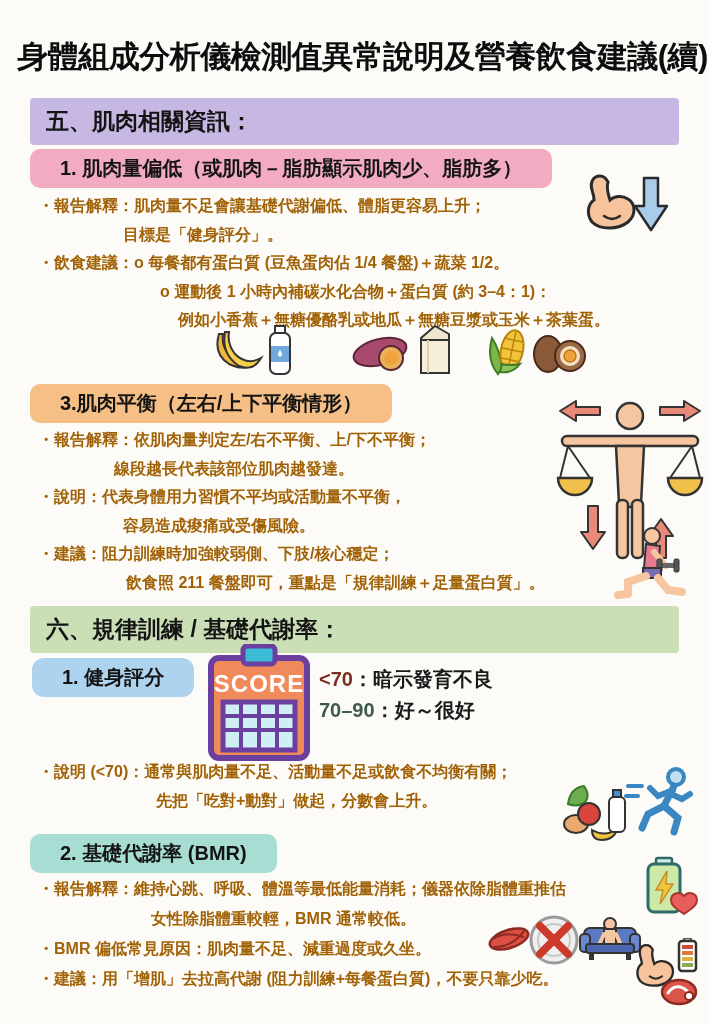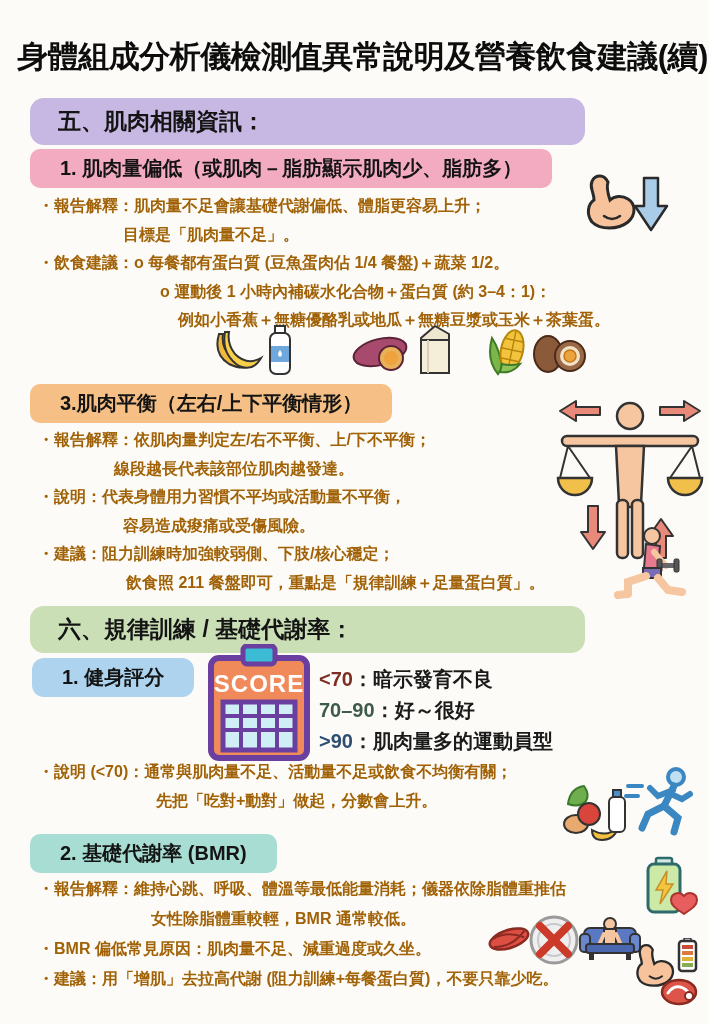--- a/index.html
+++ b/index.html
@@ -8,22 +8,22 @@
     overflow:hidden;
     font-family:"Liberation Sans","DejaVu Sans",sans-serif;
     font-weight:700; color:#1a1a1a;
   }
   .title{
     position:absolute; top:36px; left:8px; width:100%;
     text-align:center; font-size:31px; font-weight:800; color:#0d0d0d;
     letter-spacing:-0.5px;
   }
   .hdr{
-    position:absolute; left:30px; width:555px; box-sizing:border-box;
-    border-radius:14px; font-size:23px; padding:8px 28px; color:#141414;
+    position:absolute; left:30px; width:649px; box-sizing:border-box;
+    border-radius:4px; font-size:23px; padding:8px 16px; color:#141414;
   }
   .hdr5{ top:98px;  background:#c7b7e3; }
   .hdr6{ top:606px; background:#cadfb6; }
   .pill{
     position:absolute; display:inline-block; border-radius:10px;
     font-size:20px; padding:6px 30px; color:#141414; white-space:nowrap;
   }
   .pill-pink  { left:30px; top:149px; background:#f3abc2; }
   .pill-orange{ left:30px; top:384px; background:#f6bf85; }
   .pill-blue  { left:32px; top:658px; background:#aed3ef; border-radius:12px; }
@@ -60,21 +60,21 @@
 <div class="page">
 
   <div class="title">身體組成分析儀檢測值異常說明及營養飲食建議(續)</div>
 
   <div class="hdr hdr5">五、肌肉相關資訊：</div>
 
   <div class="pill pill-pink">1. 肌肉量偏低（或肌肉－脂肪顯示肌肉少、脂肪多）</div>
 
   <div class="tblock b51">
     <div class="ln">・報告解釋：肌肉量不足會讓基礎代謝偏低、體脂更容易上升；</div>
-    <div class="ln in-a">目標是「肌肉量不足」。</div>
+    <div class="ln in-a">目標是「健身評分」。</div>
     <div class="ln">・飲食建議：o 每餐都有蛋白質 (豆魚蛋肉佔 1/4 餐盤)＋蔬菜 1/2。</div>
     <div class="ln in-b">o 運動後 1 小時內補碳水化合物＋蛋白質 (約 3–4：1)：</div>
     <div class="ln in-c">例如小香蕉＋無糖優酪乳或地瓜＋無糖豆漿或玉米＋茶葉蛋。</div>
   </div>
 
   <span class="icon" style="left:584px;top:172px;">
     <svg width="52" height="58" viewBox="0 0 52 58">
       <path d="M16 4 C8 4 6 12 8 18 C9 22 10 24 10 28 C4 32 2 42 8 50 C16 58 34 58 44 50 C52 43 52 32 44 27 C38 23 30 24 26 28 C24 22 22 16 24 10 C22 6 20 4 16 4 Z" fill="#f6c39c" stroke="#2a2a2a" stroke-width="3"></path>
       <path d="M20 44 q8 6 16 0" stroke="#2a2a2a" stroke-width="2.5" fill="none" stroke-linecap="round"></path>
     </svg>
@@ -194,21 +194,20 @@
       <line x1="56" y1="58" x2="56" y2="106" stroke="#6b3fa0" stroke-width="4"></line>
       <line x1="74" y1="58" x2="74" y2="106" stroke="#6b3fa0" stroke-width="4"></line>
       <line x1="20" y1="72" x2="92" y2="72" stroke="#6b3fa0" stroke-width="4"></line>
       <line x1="20" y1="86" x2="92" y2="86" stroke="#6b3fa0" stroke-width="4"></line>
     </svg>
   </span>
 
   <div class="ranges">
     <div><span style="color: rgb(125, 46, 35);">&lt;70</span><span>：暗示發育不良</span></div>
     <div><span style="color: rgb(62, 90, 73);">70–90</span><span>：好～很好</span></div>
-    <div><span style="color: rgb(45, 78, 113);">&gt;90</span><span>：肌肉量多的運動員型</span></div>
   </div>
 
   <div class="tblock b61">
     <div class="ln">・說明 (&lt;70)：通常與肌肉量不足、活動量不足或飲食不均衡有關；</div>
     <div class="ln in-f">先把「吃對+動對」做起，分數會上升。</div>
   </div>
 
   <span class="icon" style="left:562px;top:778px;">
     <svg width="72" height="64" viewBox="0 0 72 64">
       <ellipse cx="14" cy="46" rx="12" ry="9" fill="#e8aa6e" stroke="#333" stroke-width="2"></ellipse>

